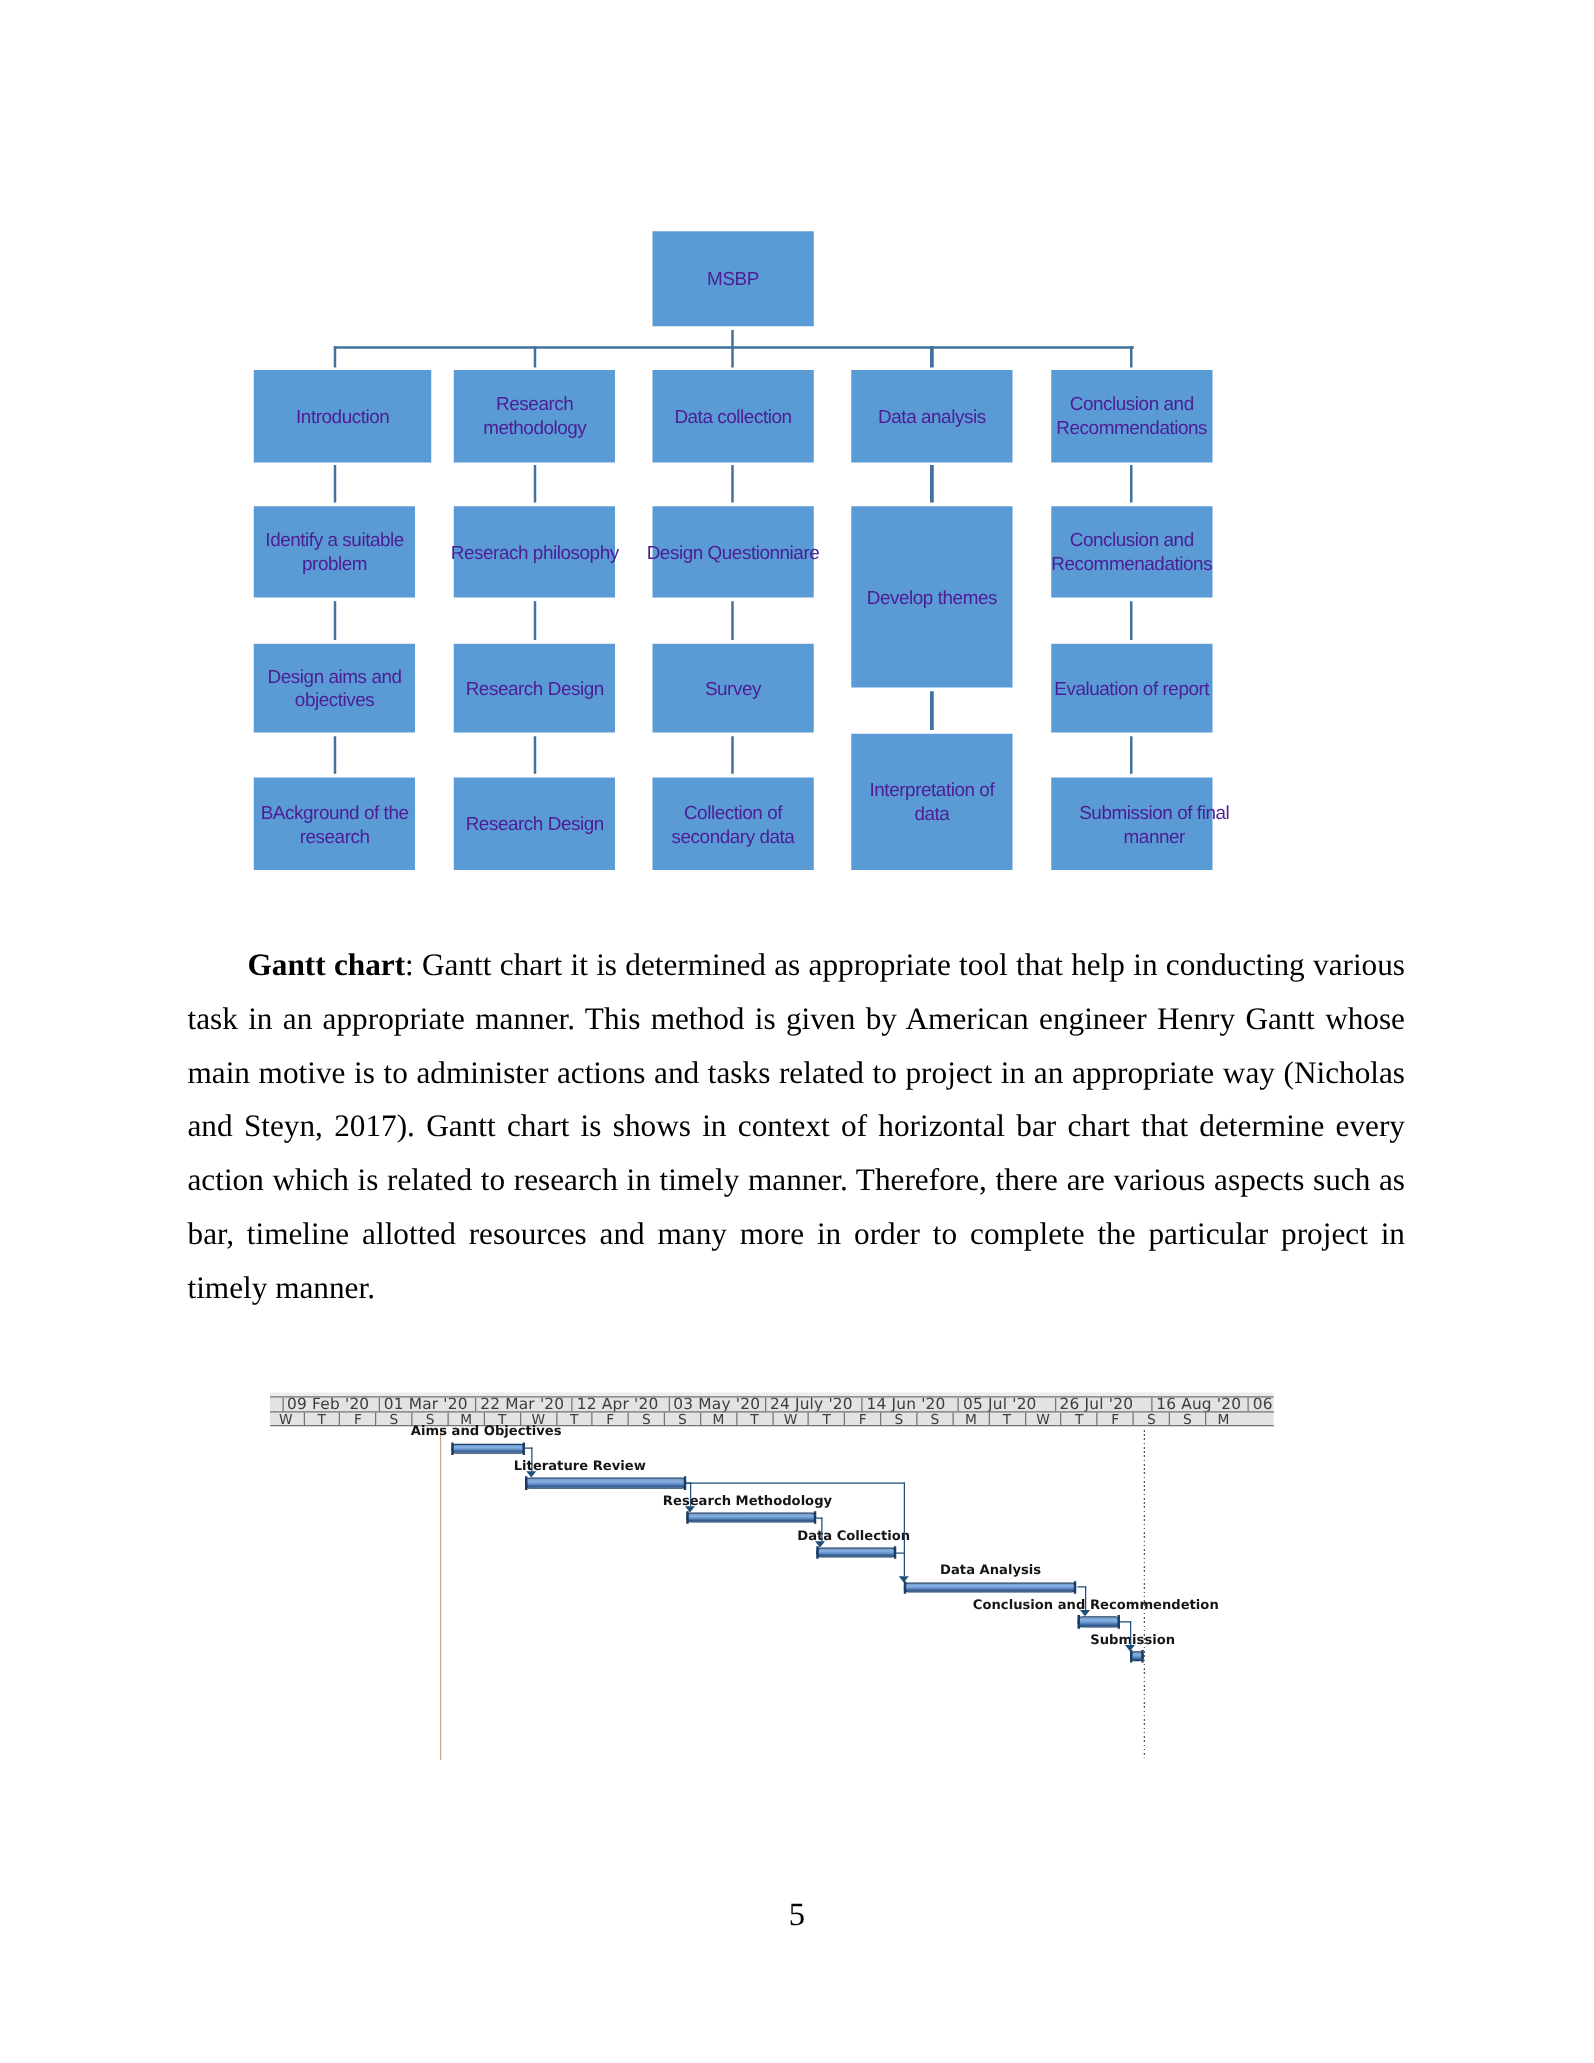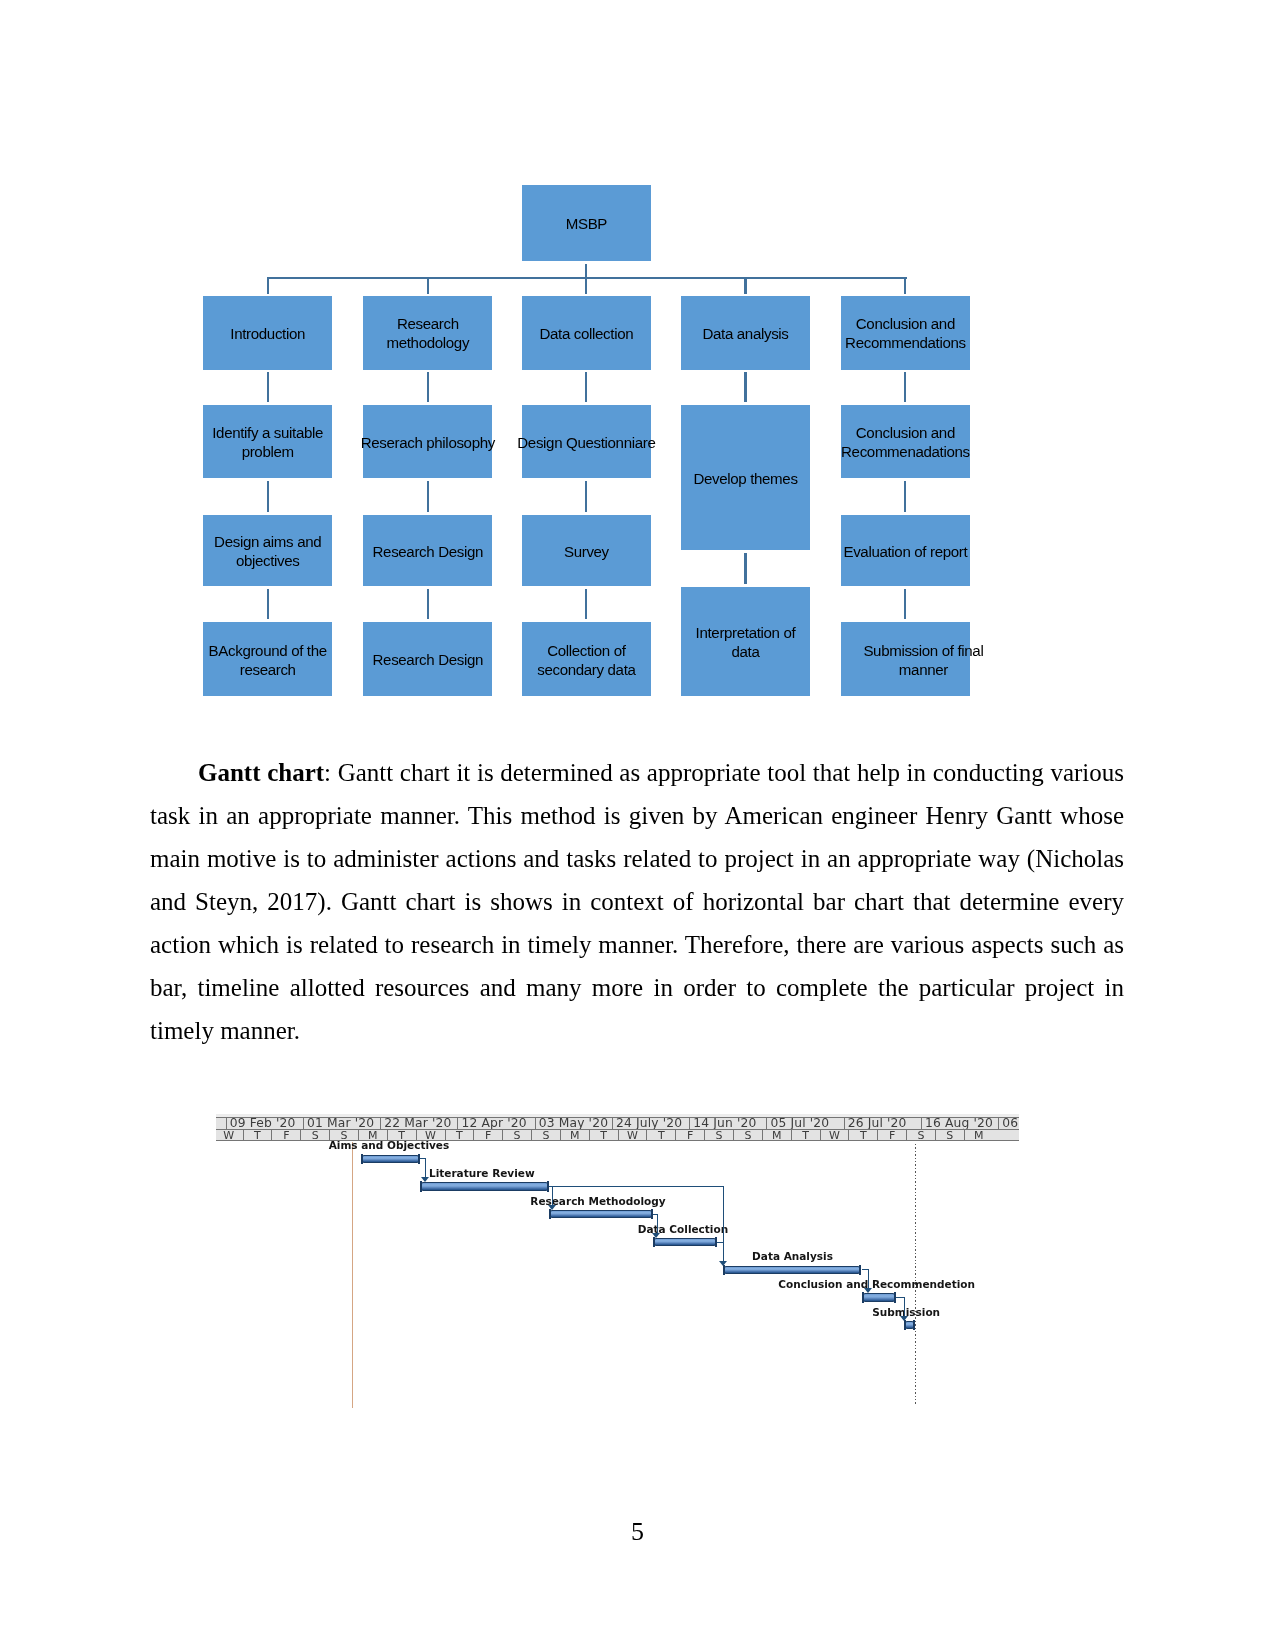--- a/index.html
+++ b/index.html
@@ -1,21 +1,21 @@
 <!DOCTYPE html>
 <html><head>
 <meta charset="utf-8">
 <style>
   html,body{margin:0;padding:0;}
   body{width:1275px;height:1650px;background:#ffffff;font-family:"Liberation Serif",serif;position:relative;overflow:hidden;-webkit-font-smoothing:antialiased;}
   .page{position:relative;width:1275px;height:1650px;background:#fff;}
 
   
   #flowchart{position:absolute;left:0;top:0;width:1275px;height:740px;}
-  .fnode{position:absolute;background:#5b9bd5;color:#000000;font-family:"Liberation Sans",sans-serif;
+  .fnode{position:absolute;background:#5b9bd5;color:#4c1d95;font-family:"Liberation Sans",sans-serif;
          display:flex;align-items:center;justify-content:center;text-align:center;
          font-size:15.1px;line-height:18.7px;letter-spacing:-0.35px;box-sizing:border-box;}
   .fnode .ftxt{display:block;width:180px;position:relative;top:1.6px;}
   .fnode .fln{display:block;white-space:nowrap;}
   .fline{position:absolute;background:#41719c;}
 
   
   #para{position:absolute;left:150px;top:726px;width:974px;
         font-family:"Liberation Serif",serif;font-size:25px;line-height:43.0px;
         text-align:justify;color:#000;text-indent:48px;}
@@ -55,21 +55,21 @@
         <span class="ftxt">
           <span class="fln">MSBP</span>
         </span>
       </div>
       <div class="fline" style="left: 266.8px; top: 277.4px; width: 640.3px; height: 2.1px;"></div>
       <div class="fline" style="left: 585.3px; top: 263.8px; width: 2.2px; height: 30px;"></div>
       <div class="fline" style="left: 266.6px; top: 277.4px; width: 2.2px; height: 16.4px;"></div>
       <div class="fline" style="left: 426.7px; top: 277.4px; width: 2.2px; height: 16.4px;"></div>
       <div class="fline" style="left: 744.4px; top: 277.4px; width: 2.2px; height: 16.4px;"></div>
       <div class="fline" style="left: 904.3px; top: 277.4px; width: 2.2px; height: 16.4px;"></div>
-      <div class="fnode" style="left: 203.2px; top: 295.5px; width: 129px; height: 74px;">
+      <div class="fnode" style="left: 203.2px; top: 295.5px; width: 142px; height: 74px;">
         <span class="ftxt">
           <span class="fln">Introduction</span>
         </span>
       </div>
       <div class="fnode" style="left: 363.3px; top: 295.5px; width: 129px; height: 74px;">
         <span class="ftxt">
           <span class="fln">Research</span>
           <span class="fln">methodology</span>
         </span>
       </div>
@@ -233,21 +233,21 @@
         <div class="body"></div>
         <div class="cap" style="left: 0px;"></div>
         <div class="cap" style="left: 57.5px;"></div>
       </div>
       <div class="g-lbl" style="left: 112.7px; top: 28.4px;">Aims and Objectives</div>
       <div class="g-bar" style="left: 204.2px; top: 70.35px; width: 128.8px;">
         <div class="body"></div>
         <div class="cap" style="left: 0px;"></div>
         <div class="cap" style="left: 126.7px;"></div>
       </div>
-      <div class="g-lbl" style="left: 213px; top: 56.15px;">Literature Review</div>
+      <div class="g-lbl" style="left: 195px; top: 56.15px;">Literature Review</div>
       <div class="g-bar" style="left: 333px; top: 98.1px; width: 104px;">
         <div class="body"></div>
         <div class="cap" style="left: 0px;"></div>
         <div class="cap" style="left: 101.9px;"></div>
       </div>
       <div class="g-lbl" style="left: 314.3px; top: 83.9px;">Research Methodology</div>
       <div class="g-bar" style="left: 437px; top: 125.85px; width: 64.2px;">
         <div class="body"></div>
         <div class="cap" style="left: 0px;"></div>
         <div class="cap" style="left: 62.1px;"></div>

